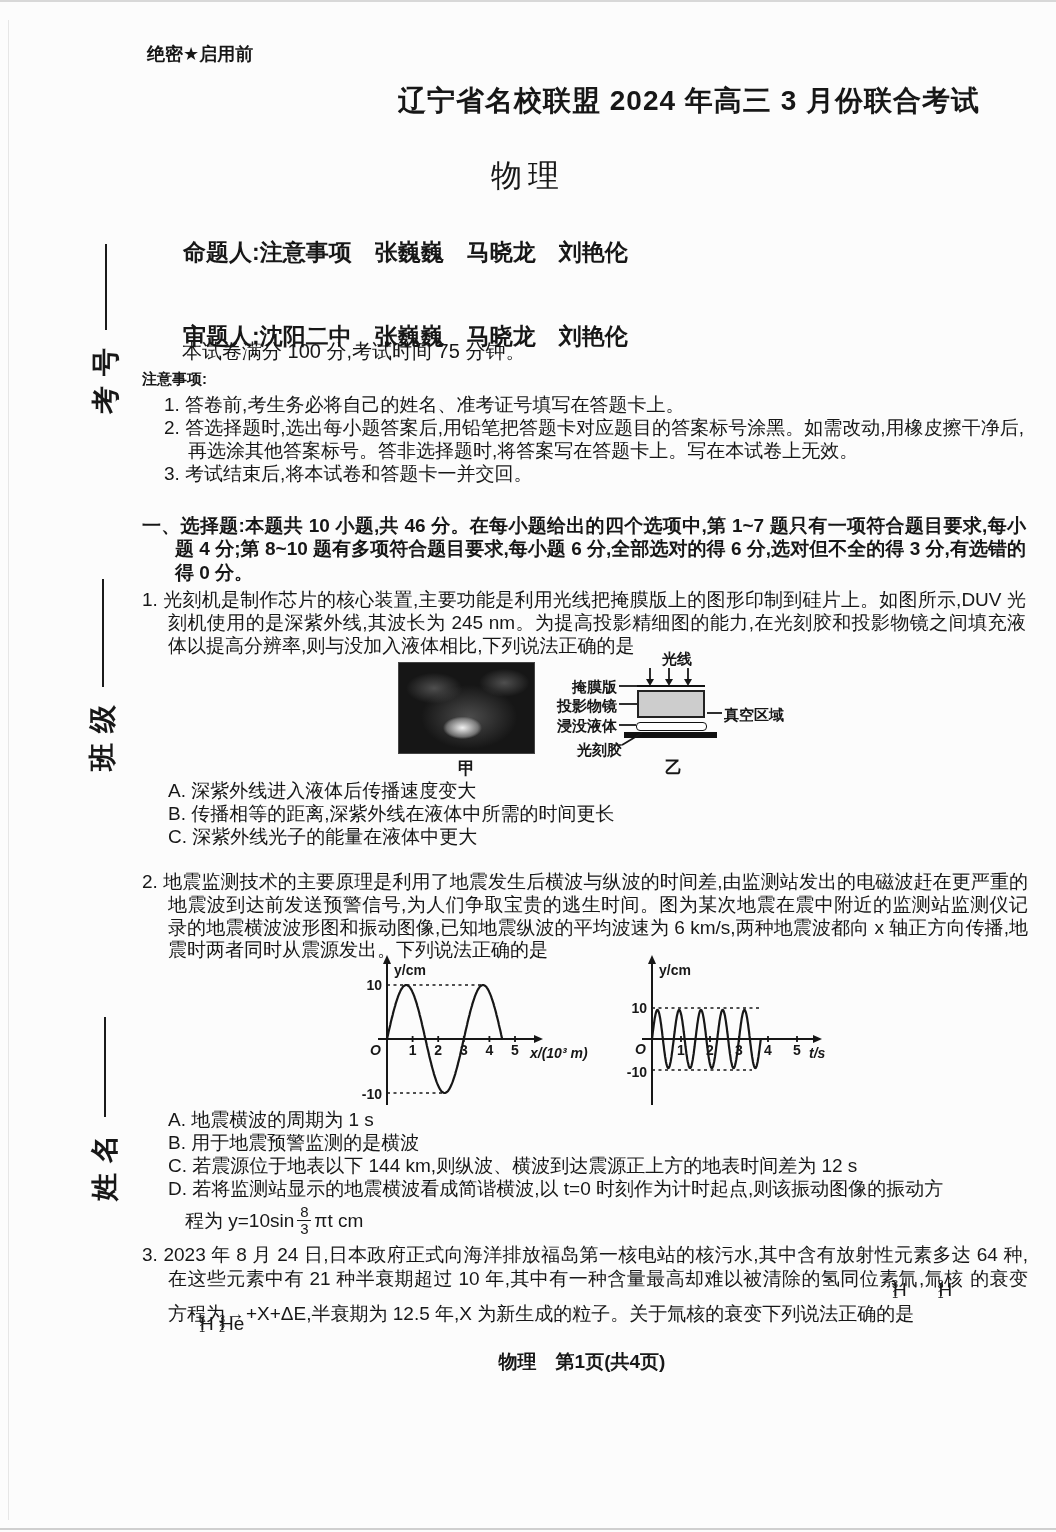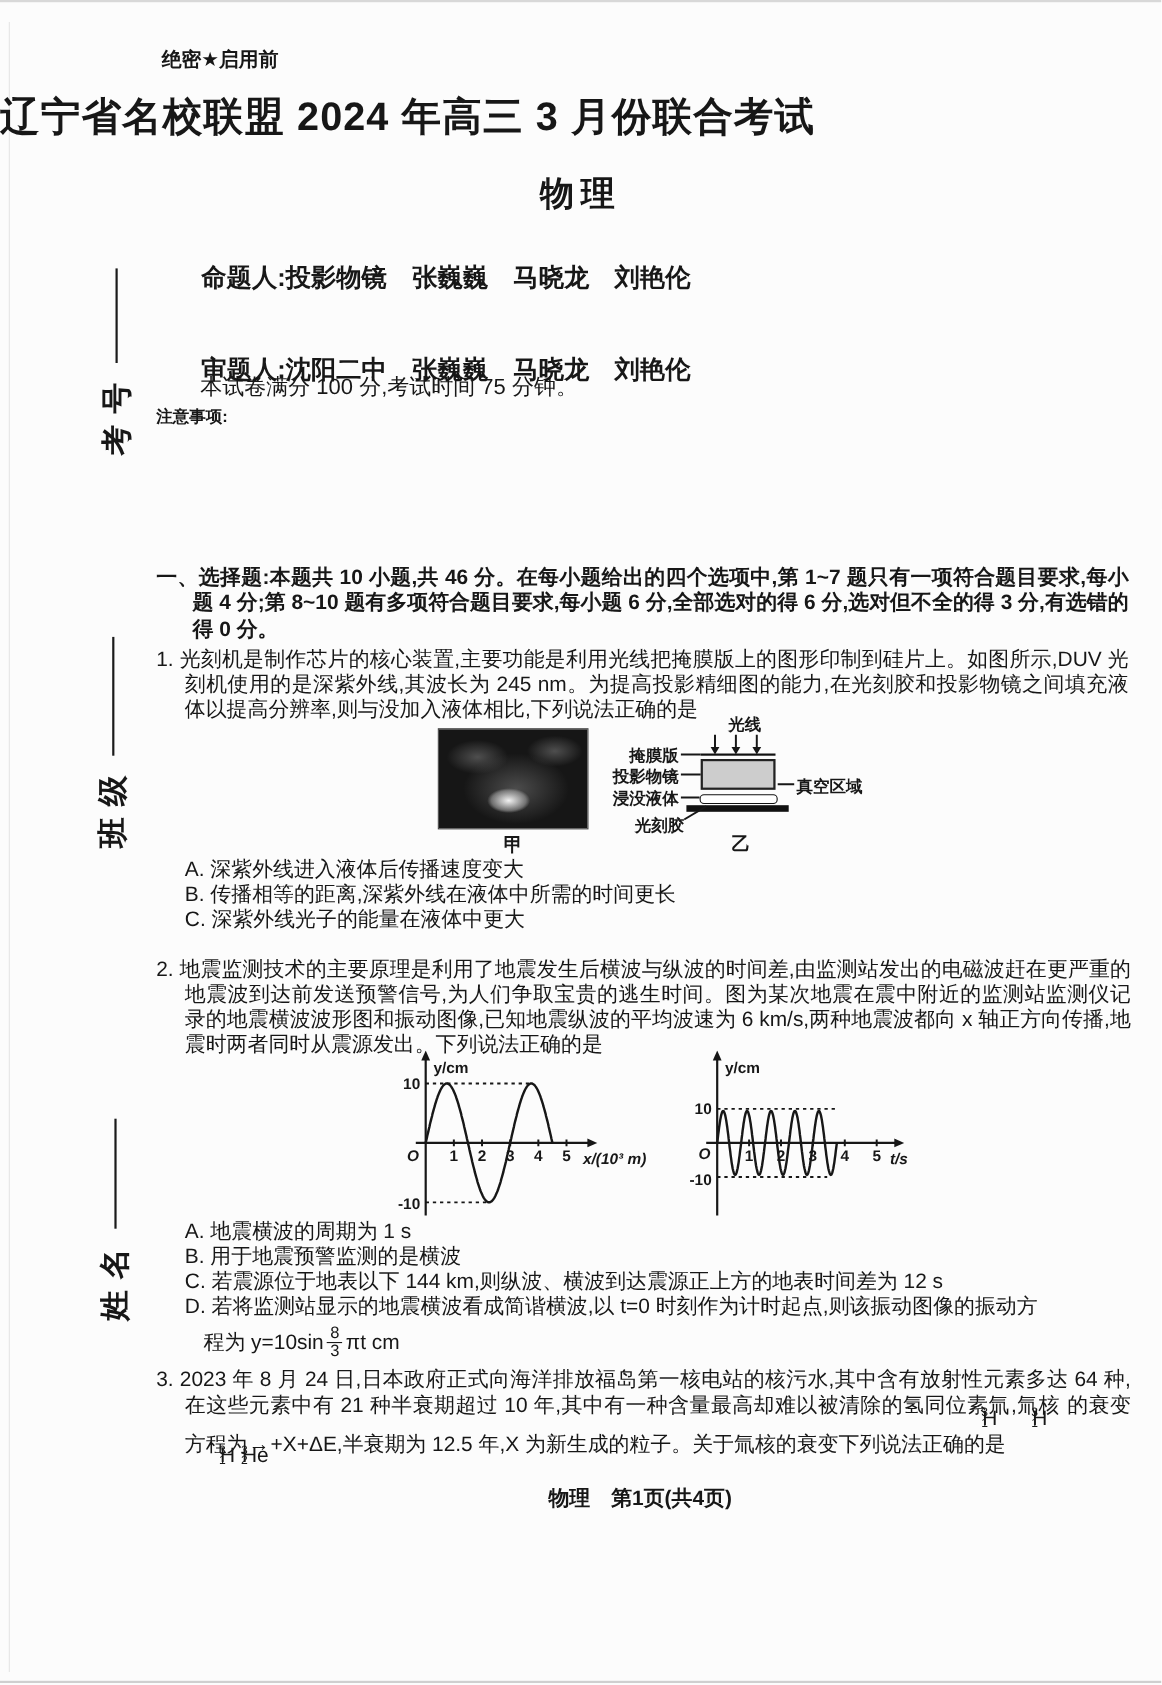--- a/index.html
+++ b/index.html
@@ -3,22 +3,22 @@
 <meta charset="utf-8">
 <style>
   html,body{margin:0;padding:0;background:#ffffff;}
   .page{position:relative;width:1056px;height:1532px;background:#fcfcfc;overflow:hidden;
         font-family:"Liberation Sans","DejaVu Sans",sans-serif;color:#171717;}
   .edge-top{position:absolute;left:0;top:0;width:100%;height:2px;background:#d8d8d8;}
   .edge-bottom{position:absolute;left:0;top:1528px;width:100%;height:2px;background:#cfcfcf;}
   .edge-left{position:absolute;left:8px;top:20px;width:1px;height:1500px;background:#e6e6e6;}
   .abs{position:absolute;}
   .secrecy{left:147px;top:42px;font-size:18px;font-weight:bold;}
-  .title{left:0;top:82px;width:980px;text-align:left;font-size:36px;font-weight:bold;letter-spacing:1px;}
-  .subject{left:0;top:155px;width:1056px;text-align:center;font-size:31px;font-weight:bold;letter-spacing:6px;}
+  .title{left:0;top:82px;width:980px;text-align:right;font-size:28px;font-weight:bold;letter-spacing:1px;}
+  .subject{left:0;top:155px;width:1056px;text-align:center;font-size:31px;font-weight:normal;letter-spacing:6px;}
   .people{left:183px;font-size:23px;font-weight:bold;}
   .examinfo{left:182px;top:338px;font-size:20px;}
   .notes-title{left:142px;top:370px;font-size:15px;font-weight:bold;}
   .notes{left:142px;top:393px;width:882px;font-size:19px;line-height:23px;text-align:justify;}
   .note-item{padding-left:46px;text-indent:-24px;}
   .sec-head{left:142px;top:514px;width:884px;font-size:19px;line-height:23.4px;font-weight:bold;
             text-align:justify;padding-left:33px;text-indent:-33px;box-sizing:border-box;}
   .qstem{font-size:19px;line-height:22.8px;text-align:justify;padding-left:26px;text-indent:-26px;box-sizing:border-box;}
   .q1stem{left:142px;top:589px;width:884px;}
   .q2stem{left:142px;top:871px;width:886px;}
@@ -77,25 +77,30 @@
     <span class="vlabel-line" style="width:108px;"></span>
   </div>
   <div class="vlabel" style="left:10px;top:1087px;width:190px;">
     <span class="vlabel-text">姓名</span>
     <span class="vlabel-line" style="width:100px;"></span>
   </div>
 
   <div class="abs secrecy">绝密★启用前</div>
   <div class="abs title">辽宁省名校联盟 2024 年高三 3 月份联合考试</div>
   <div class="abs subject">物理</div>
-  <div class="abs people" style="top:237px;">命题人:投影物镜　张巍巍　马晓龙　刘艳伦</div>
+  <div class="abs people" style="top:237px;">命题人:注意事项　张巍巍　马晓龙　刘艳伦</div>
   <div class="abs people" style="top:282px;margin-top:39px;">审题人:沈阳二中　张巍巍　马晓龙　刘艳伦</div>
   <div class="abs examinfo">本试卷满分 100 分,考试时间 75 分钟。</div>
 
   <div class="abs notes-title">注意事项:</div>
+  <div class="abs notes">
+    <div class="note-item">1. 答卷前,考生务必将自己的姓名、准考证号填写在答题卡上。</div>
+    <div class="note-item">2. 答选择题时,选出每小题答案后,用铅笔把答题卡对应题目的答案标号涂黑。如需改动,用橡皮擦干净后,再选涂其他答案标号。答非选择题时,将答案写在答题卡上。写在本试卷上无效。</div>
+    <div class="note-item">3. 考试结束后,将本试卷和答题卡一并交回。</div>
+  </div>
 
   <div class="abs sec-head">一、选择题:本题共 10 小题,共 46 分。在每小题给出的四个选项中,第 1~7 题只有一项符合题目要求,每小题 4 分;第 8~10 题有多项符合题目要求,每小题 6 分,全部选对的得 6 分,选对但不全的得 3 分,有选错的得 0 分。</div>
 
   <div class="abs qstem q1stem"><span>1.</span> <span>光刻机是制作芯片的核心装置,主要功能是利用光线把掩膜版上的图形印制到硅片上。如图所示,DUV 光刻机使用的是深紫外线,其波长为 245 nm。为提高投影精细图的能力,在光刻胶和投影物镜之间填充液体以提高分辨率,则与没加入液体相比,下列说法正确的是</span></div>
 
   <div class="abs photo"></div>
   <div class="abs photo-cap">甲</div>
 
   <div class="abs diagram">
     <div class="lbl" style="left:124px;top:4px;">光线</div>

